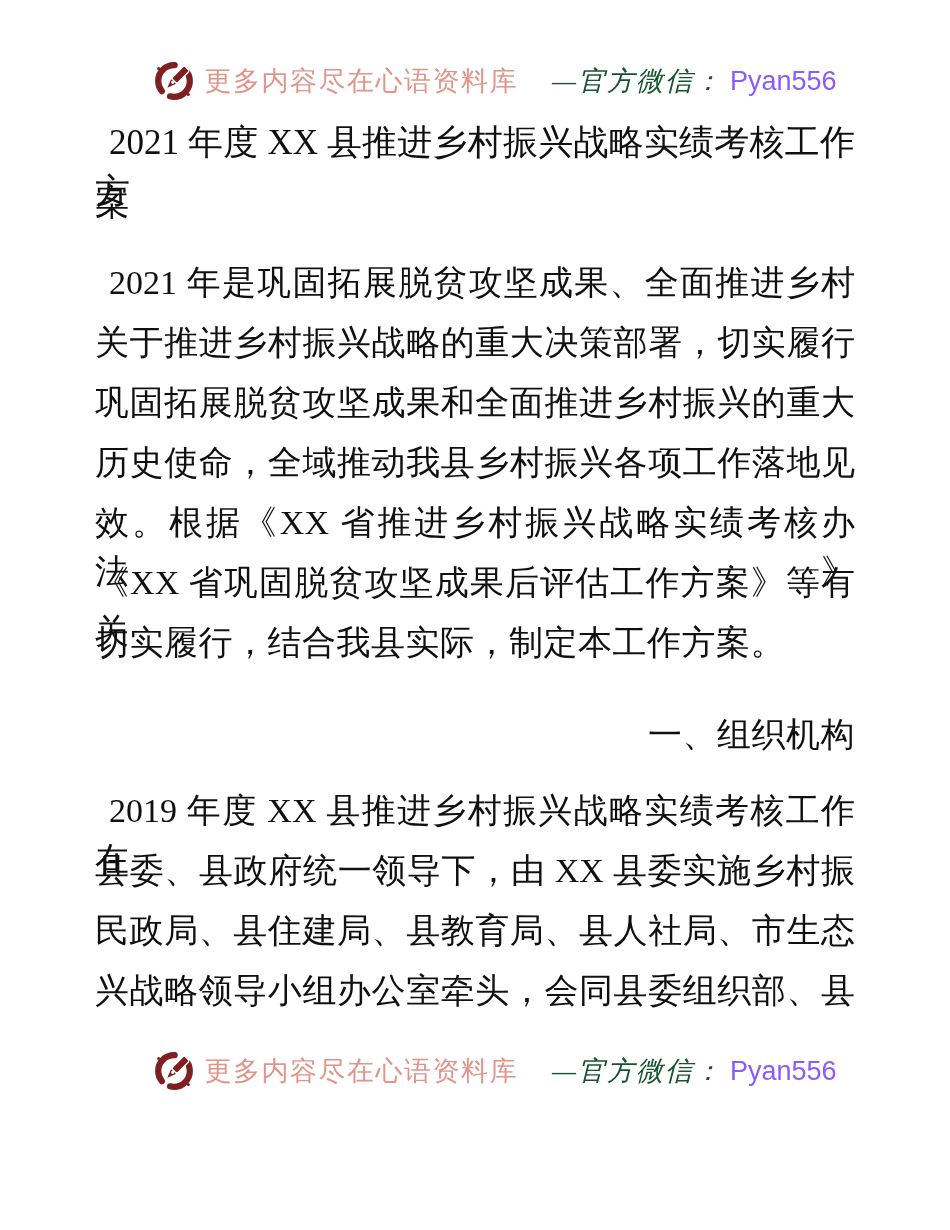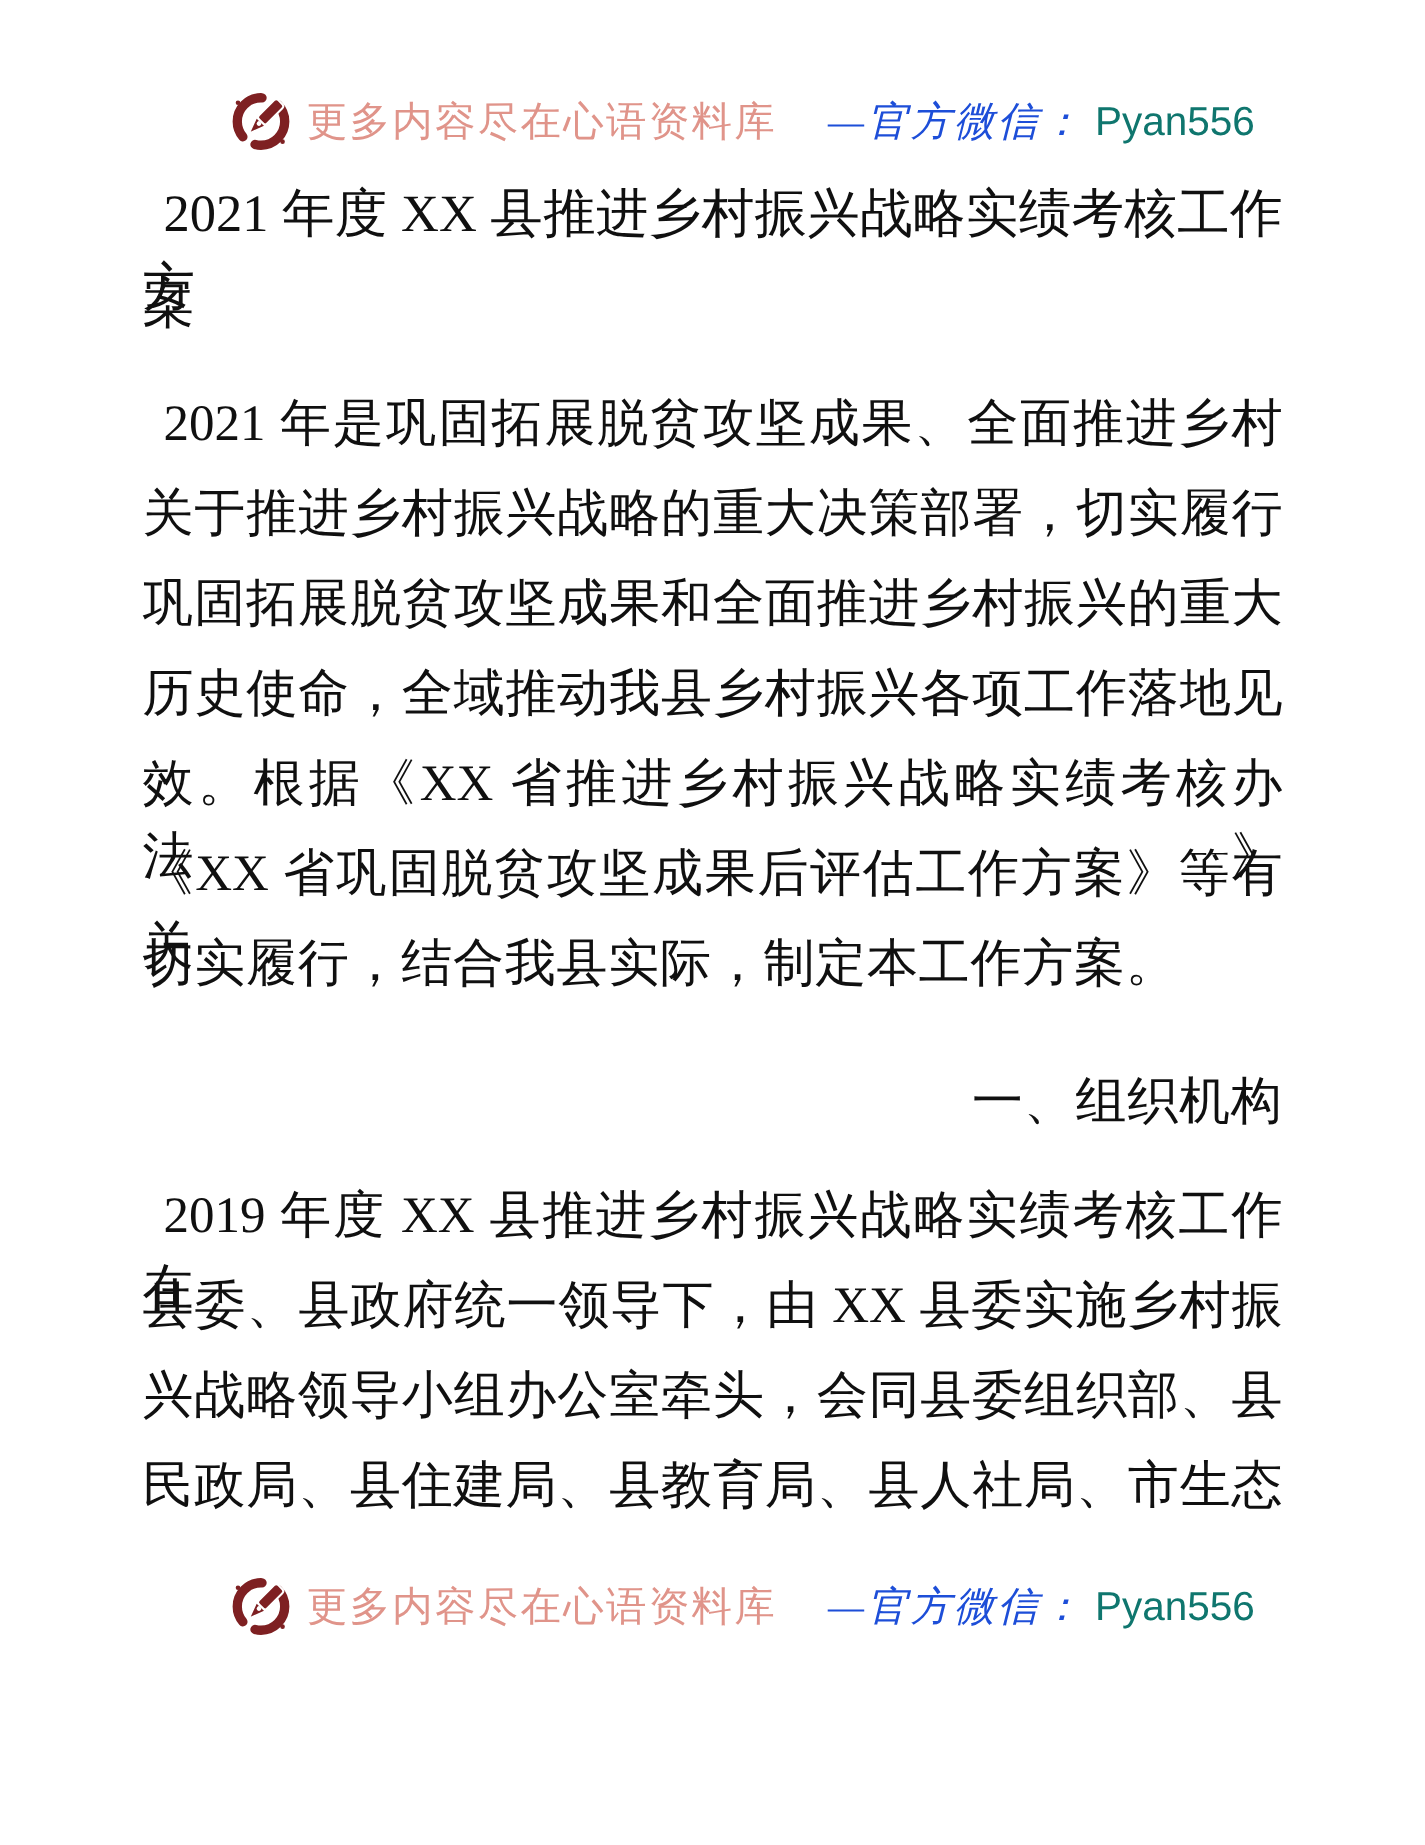--- a/index.html
+++ b/index.html
@@ -19,22 +19,22 @@
     justify-content: center;
     height: 50px;
     font-size: 27px;
     white-space: nowrap;
     padding-left: 38px;
   }
   .watermark.top { margin-top: 56px; }
   .watermark.bottom { margin-top: 20px; }
   .wm-logo { width: 46px; height: 46px; margin-right: 7px; flex: 0 0 auto; }
   .wm-text { color: #e0948a; letter-spacing: 1.5px; }
-  .wm-label { color: #1d4ed8; font-style: italic; letter-spacing: 2px; margin-left: 34px; }
-  .wm-account { color: #0f766e; font-family: "Liberation Sans", sans-serif; margin-left: 7px; }
+  .wm-label { color: #14532d; font-style: italic; letter-spacing: 2px; margin-left: 34px; }
+  .wm-account { color: #8b5cf6; font-family: "Liberation Sans", sans-serif; margin-left: 7px; }
   
   .doc { width: 760px; margin: 0 auto; }
   .line {
     height: 60px;
     line-height: 49px;
     font-size: 34px;
     white-space: nowrap;
     letter-spacing: 0.5px;
   }
   .fill {
@@ -86,22 +86,22 @@
       <div class="line fill">效。根据《XX 省推进乡村振兴战略实绩考核办法》</div>
       <div class="line fill">《XX 省巩固脱贫攻坚成果后评估工作方案》等有关</div>
       <div class="line">切实履行，结合我县实际，制定本工作方案。</div>
     </div>
 
     <div class="heading line indent">一、组织机构</div>
 
     <div class="para-2">
       <div class="line fill indent">2019 年度 XX 县推进乡村振兴战略实绩考核工作在</div>
       <div class="line fill">县委、县政府统一领导下，由 XX 县委实施乡村振</div>
+      <div class="line fill">民政局、县住建局、县教育局、县人社局、市生态</div>
       <div class="line fill">兴战略领导小组办公室牵头，会同县委组织部、县</div>
-      <div class="line fill">民政局、县住建局、县教育局、县人社局、市生态</div>
     </div>
 
   </div>
 
   <div class="watermark bottom">
     <svg class="wm-logo" viewBox="0 0 48 48" aria-hidden="true">
       <circle cx="24" cy="24" r="16.5" fill="none" stroke="#7e2022" stroke-width="6.5" stroke-dasharray="44 10 38 12" stroke-dashoffset="14" stroke-linecap="round"></circle>
       <g transform="rotate(45 24 24)">
         <rect x="20" y="5" width="8" height="19" rx="2" fill="#7e2022" stroke="#ffffff" stroke-width="1.4"></rect>
         <path d="M19.5 24 L28.5 24 L24 36 Z" fill="#7e2022" stroke="#ffffff" stroke-width="1.4" stroke-linejoin="round"></path>

